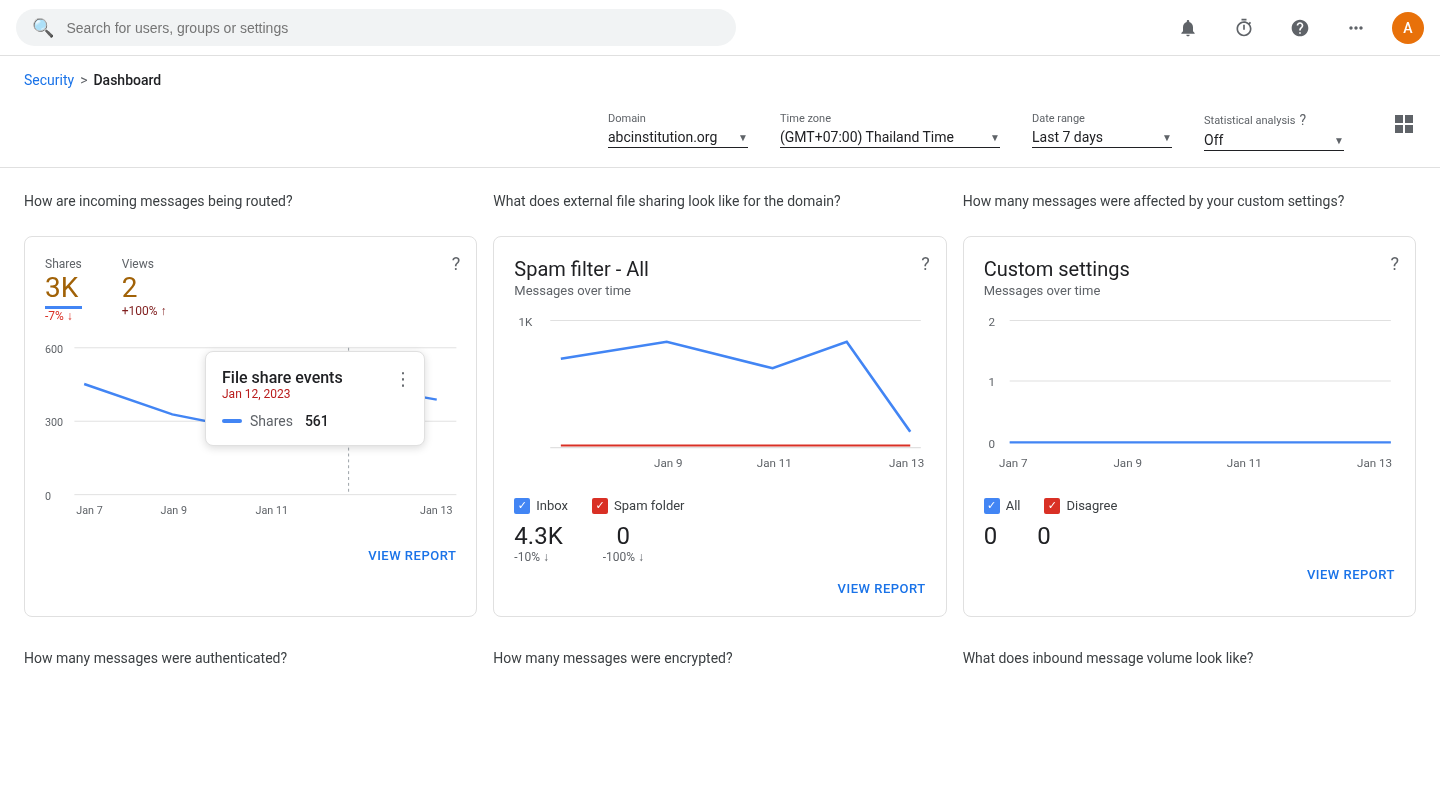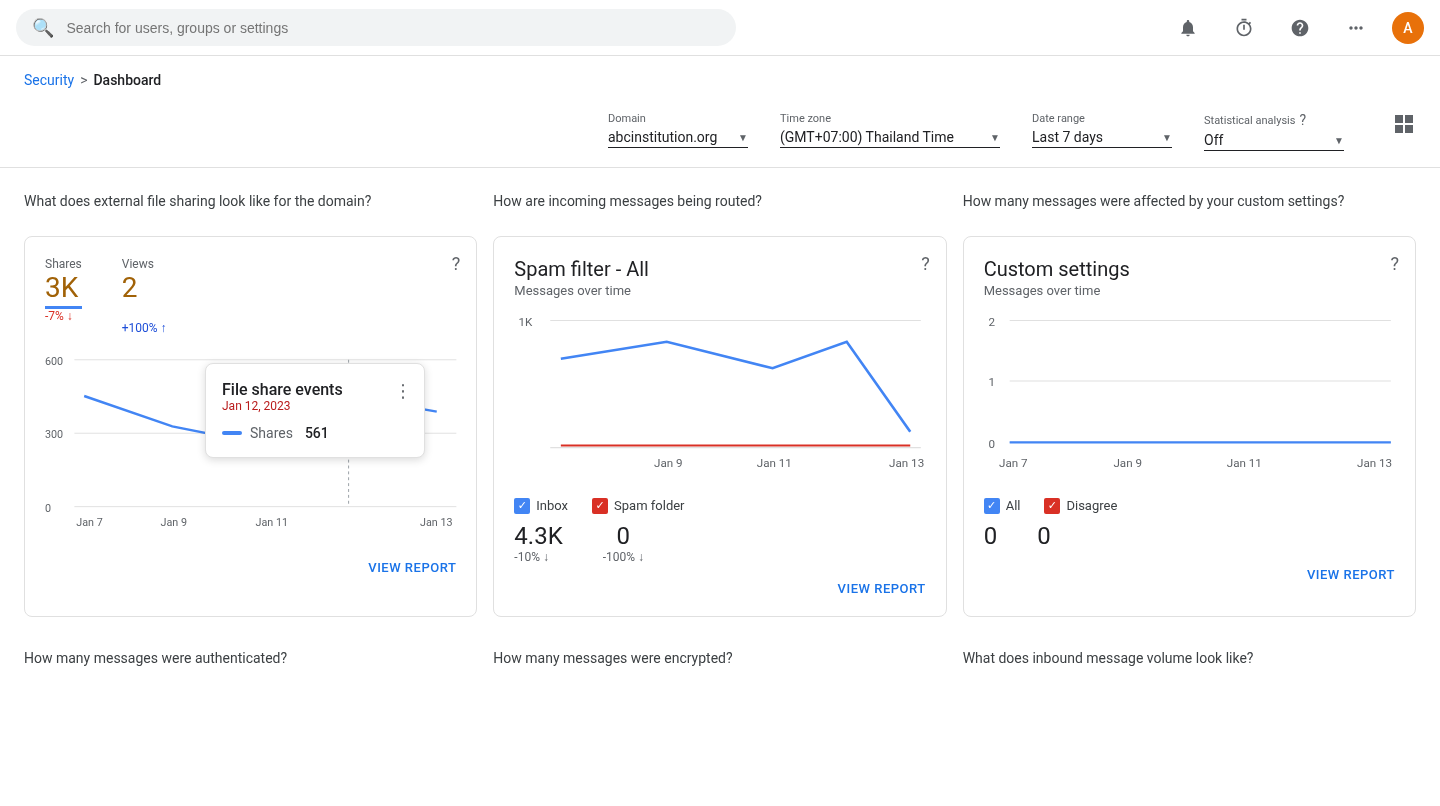--- a/index.html
+++ b/index.html
@@ -59,21 +59,21 @@
     .card-subtitle { font-size: 13px; color: #5f6368; margin-top: 2px; }
     .card-help { position: absolute; top: 16px; right: 16px; color: #5f6368; font-size: 18px; cursor: pointer; }
 
     
     .file-share-stats { display: flex; gap: 40px; margin-bottom: 8px; }
     .stat-block { display: flex; flex-direction: column; }
     .stat-label { font-size: 12px; color: #5f6368; }
     .stat-value { font-size: 28px; font-weight: 400; color: #a16207; }
     .stat-change { font-size: 12px; color: #5f6368; }
     .stat-change.down { color: #d93025; }
-    .stat-change.up { color: #1d4ed8; margin-top: 17px; }
+    .stat-change.up { color: #7f1d1d; }
 
     .chart-area { position: relative; width: 100%; height: 200px; margin-top: 8px; }
     svg.chart { width: 100%; height: 100%; overflow: visible; }
 
     
     .tooltip {
       position: absolute; background: white; border: 1px solid #e0e0e0;
       border-radius: 8px; padding: 16px; box-shadow: 0 2px 8px rgba(0,0,0,0.15);
       width: 220px; z-index: 10; top: 20px; left: 160px;
     }
@@ -184,22 +184,22 @@
   <div class="grid-icon-btn">
     <svg width="24" height="24" viewBox="0 0 24 24" fill="#5f6368">
         <path d="M3 3h8v8H3zm10 0h8v8h-8zM3 13h8v8H3zm10 0h8v8h-8z"></path>
       </svg>
   </div>
 </div>
 
 <div class="main-content">
 
   <div style="display:grid;grid-template-columns:1fr 1fr 1fr;gap:16px;">
+    <div class="section-label">How are incoming messages being routed?</div>
     <div class="section-label">What does external file sharing look like for the domain?</div>
-    <div class="section-label">How are incoming messages being routed?</div>
     <div class="section-label">How many messages were affected by your custom settings?</div>
   </div>
 
   <div class="cards-row">
 
     <div class="card">
       <span class="card-help">?</span>
       <div class="file-share-stats">
         <div class="stat-block">
           <span class="stat-label">Shares</span>

